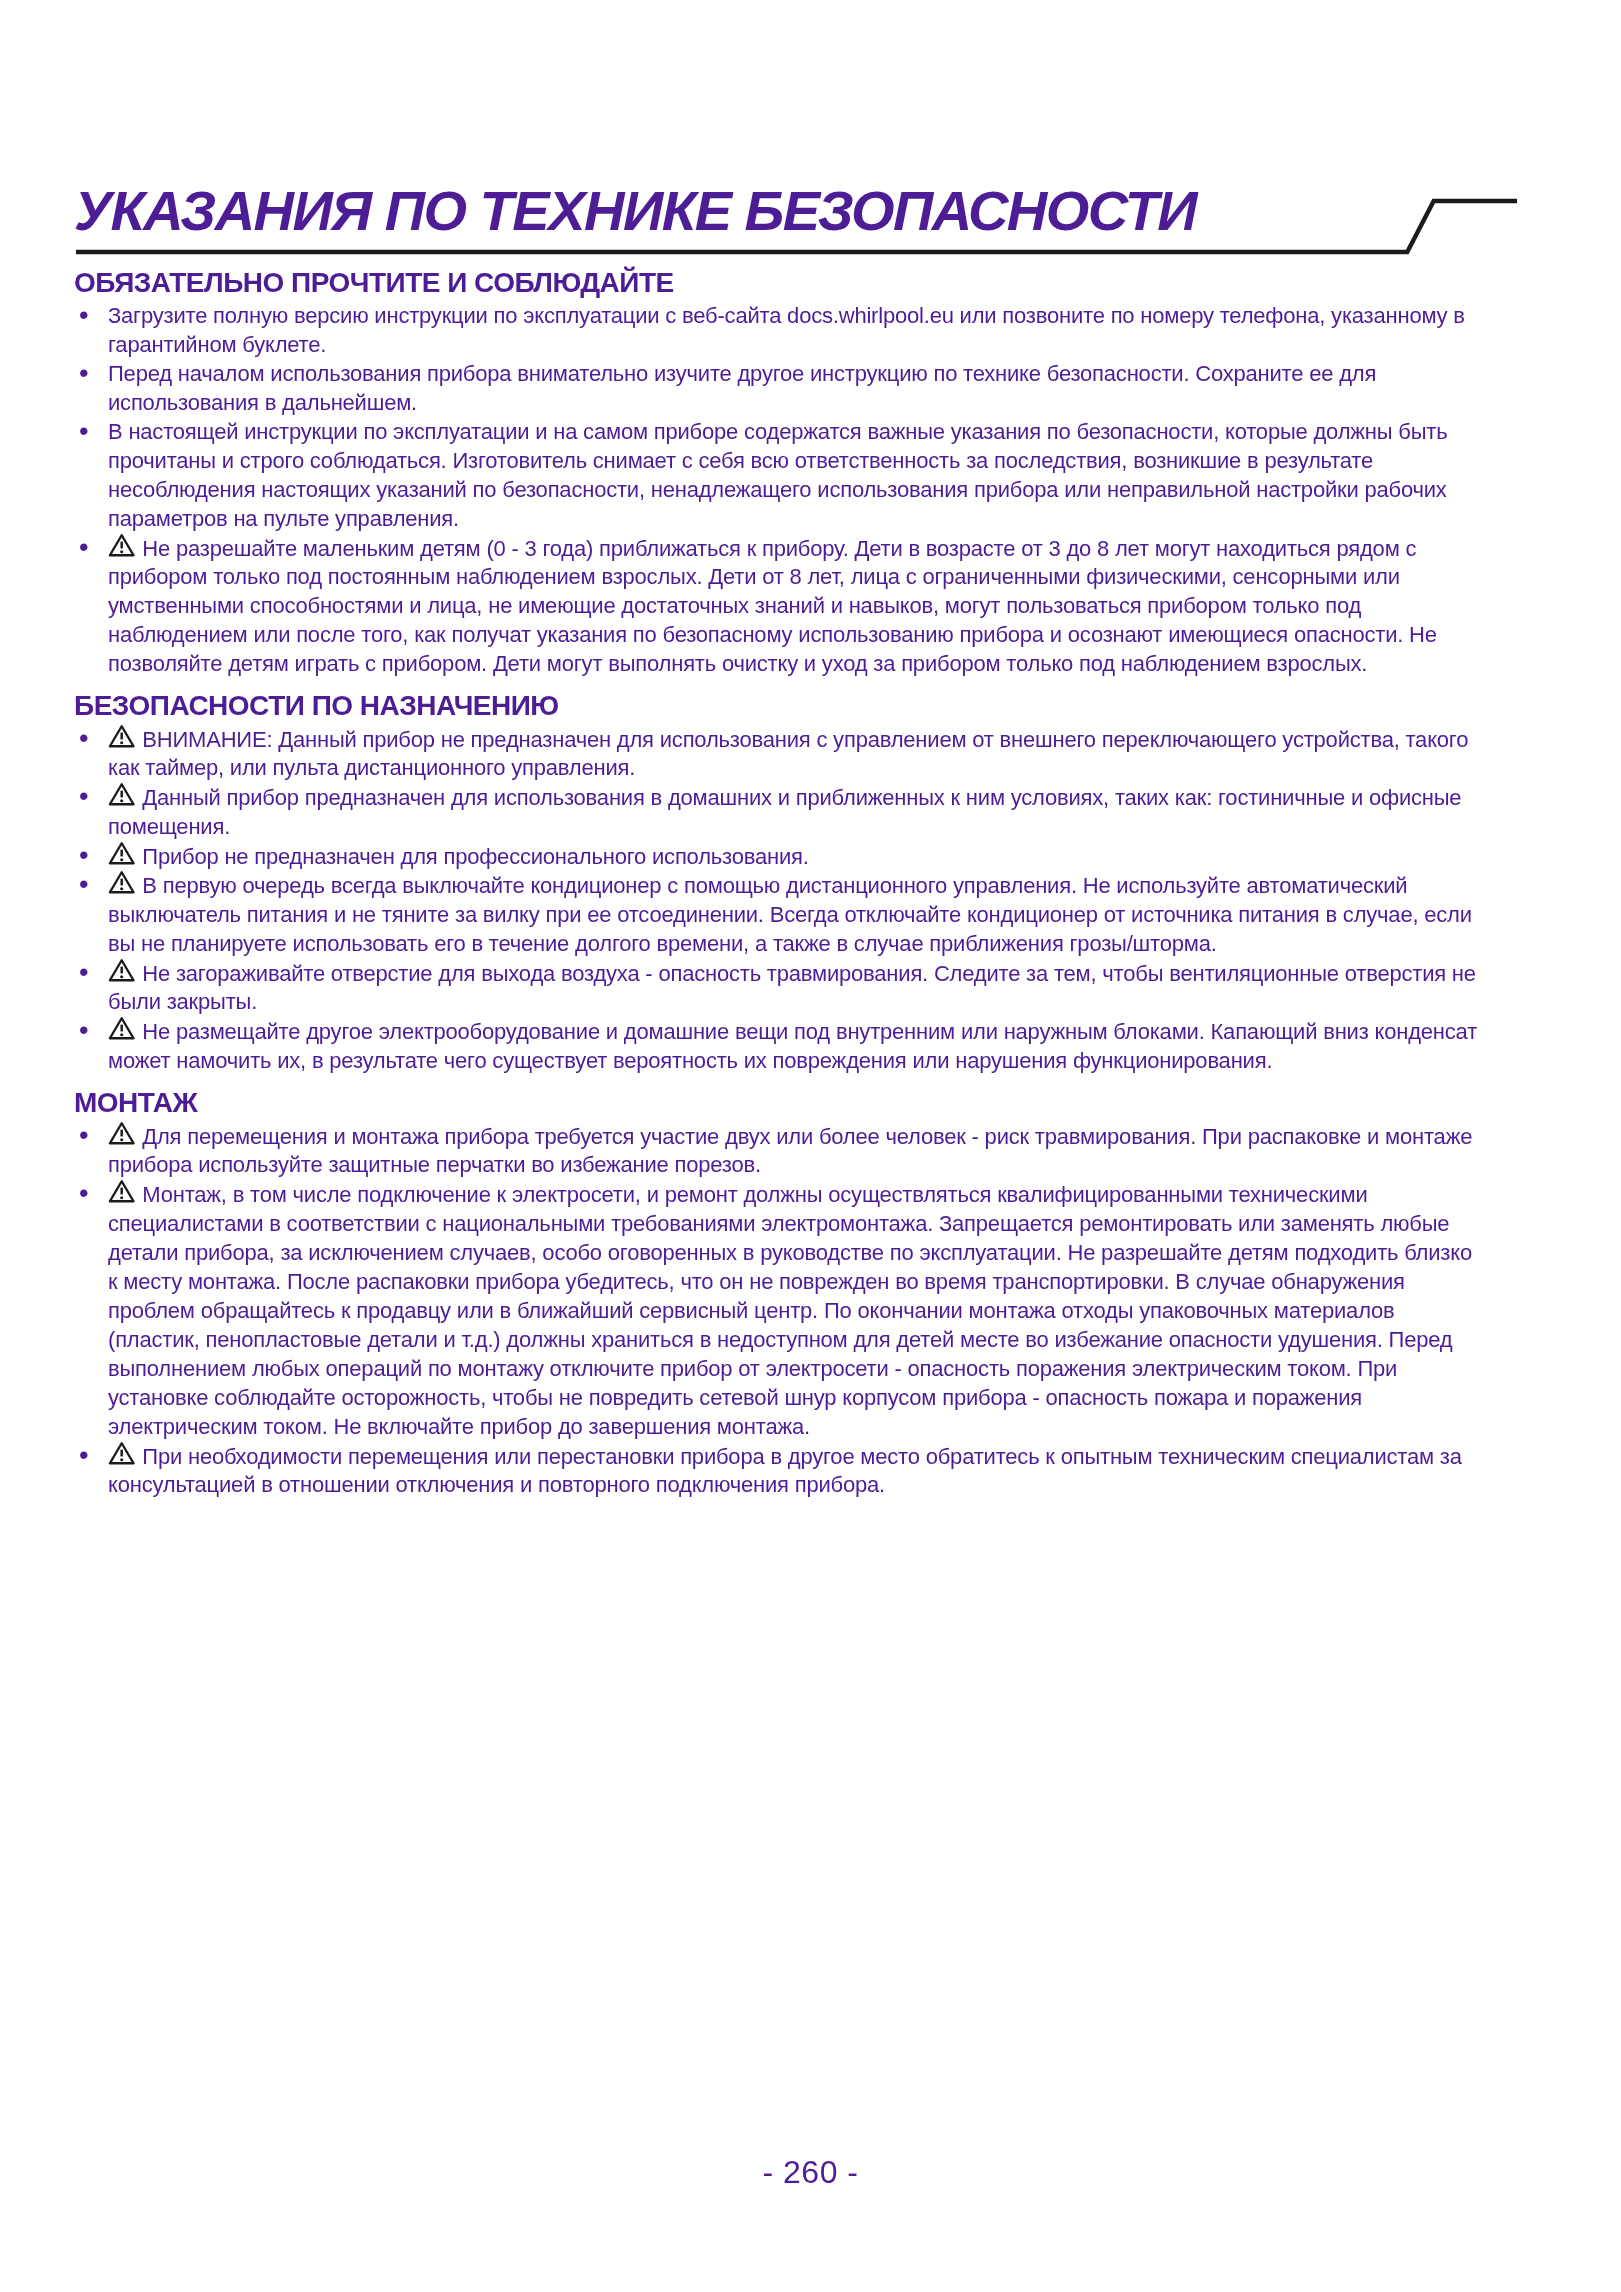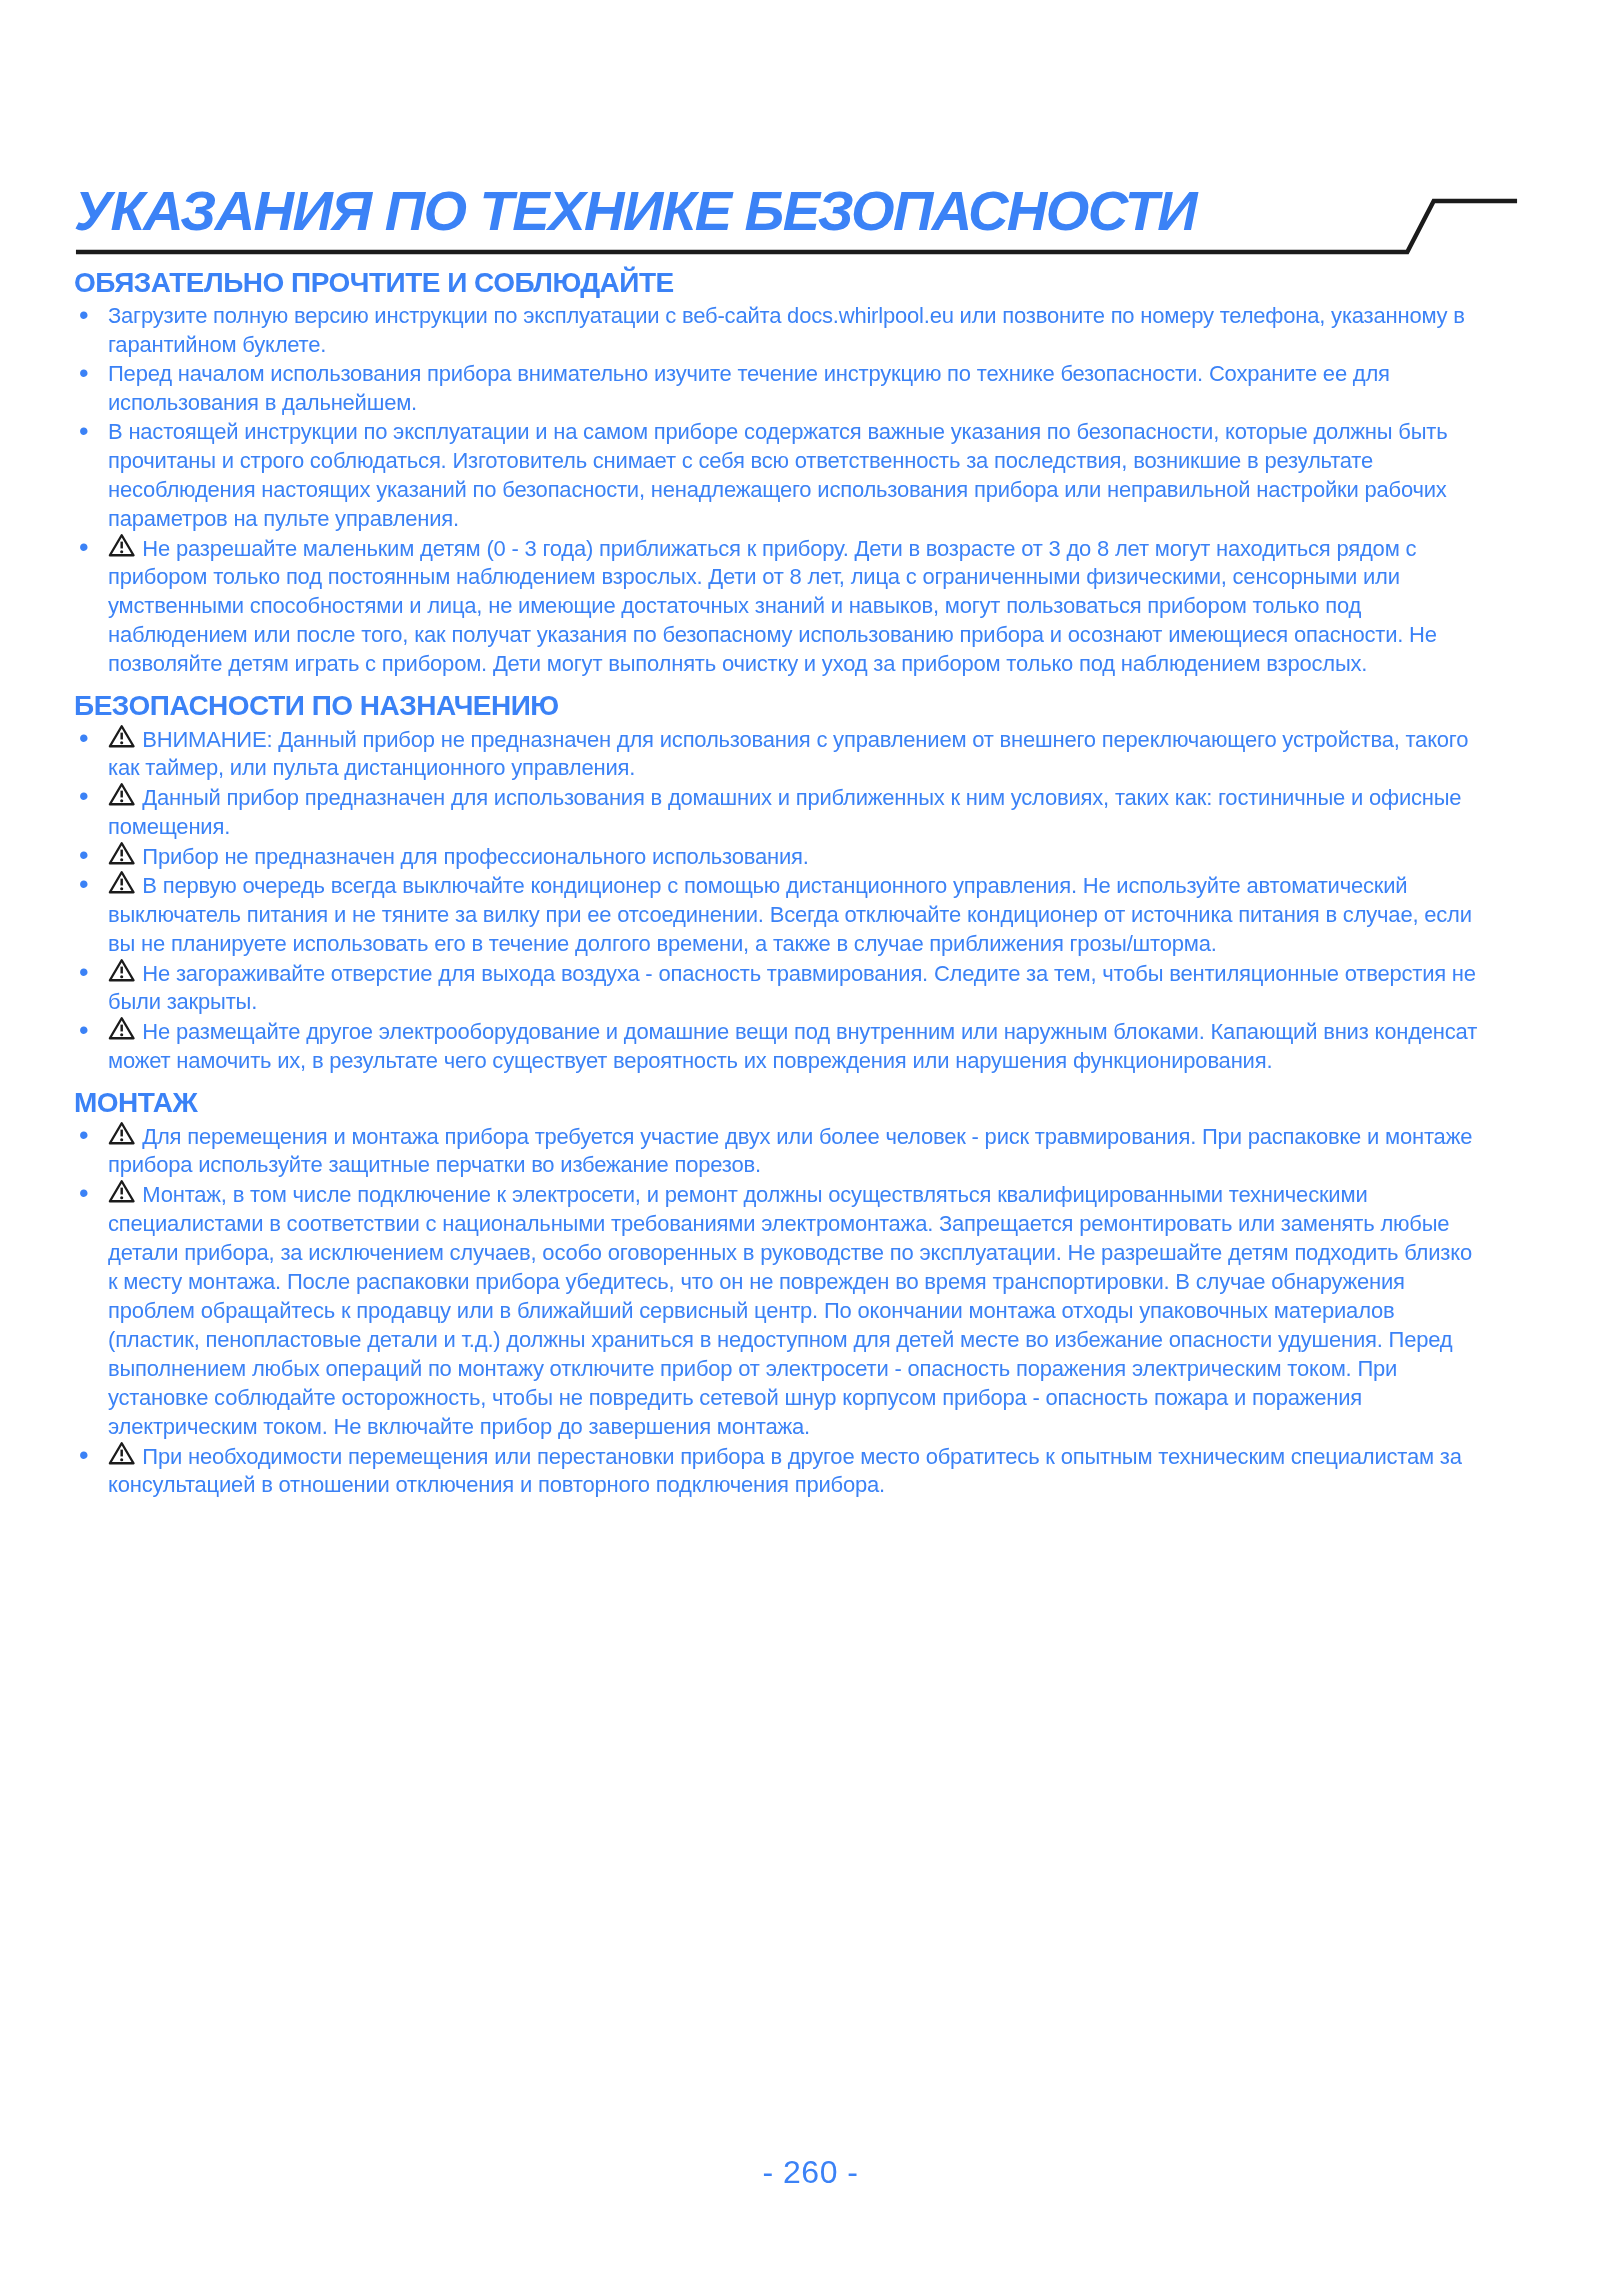--- a/index.html
+++ b/index.html
@@ -1,20 +1,20 @@
 <!DOCTYPE html>
 <html lang="ru"><head>
 <meta charset="utf-8">
 <style>
   html,body { margin:0; padding:0; background:#e8e8e8; }
   .page {
     position:relative;
     width:1621px; height:2293px;
     background:#ffffff;
-    color:#3b82f6;
+    color:#4c1d95;
     font-family:"Liberation Sans", sans-serif;
     overflow:hidden;
     margin:0 auto;
   }
   .content {
     position:absolute;
     left:74px; top:179px;
     width:1411px;
   }
   .title-block { position:relative; height:80px; }
@@ -83,21 +83,21 @@
         <path d="M2,58 L1360,58 L1387,6 L1472,6" fill="none" stroke="#1b1b1b" stroke-width="4.5"></path>
       </svg>
     </div>
 
     <h2 class="section-heading first">ОБЯЗАТЕЛЬНО ПРОЧТИТЕ И СОБЛЮДАЙТЕ</h2>
     <ul class="bullets">
       <li>
         <span>Загрузите полную версию инструкции по эксплуатации с веб-сайта docs.whirlpool.eu или позвоните по номеру телефона, указанному в гарантийном буклете.</span>
       </li>
       <li>
-        <span>Перед началом использования прибора внимательно изучите течение инструкцию по технике безопасности. Сохраните ее для использования в дальнейшем.</span>
+        <span>Перед началом использования прибора внимательно изучите другое инструкцию по технике безопасности. Сохраните ее для использования в дальнейшем.</span>
       </li>
       <li>
         <span>В настоящей инструкции по эксплуатации и на самом приборе содержатся важные указания по безопасности, которые должны быть прочитаны и строго соблюдаться. Изготовитель снимает с себя всю ответственность за последствия, возникшие в результате несоблюдения настоящих указаний по безопасности, ненадлежащего использования прибора или неправильной настройки рабочих параметров на пульте управления.</span>
       </li>
       <li>
         <span class="warn-icon">
           <svg viewBox="0 0 30 27" xmlns="http://www.w3.org/2000/svg" aria-hidden="true">
             <path d="M15,2.5 L28,24.5 L2,24.5 Z" fill="none" stroke="#1b1b1b" stroke-width="2.6" stroke-linejoin="round"></path>
             <line x1="15" y1="9.5" x2="15" y2="17" stroke="#1b1b1b" stroke-width="2.7"></line>
             <circle cx="15" cy="20.6" r="1.7" fill="#1b1b1b"></circle>

